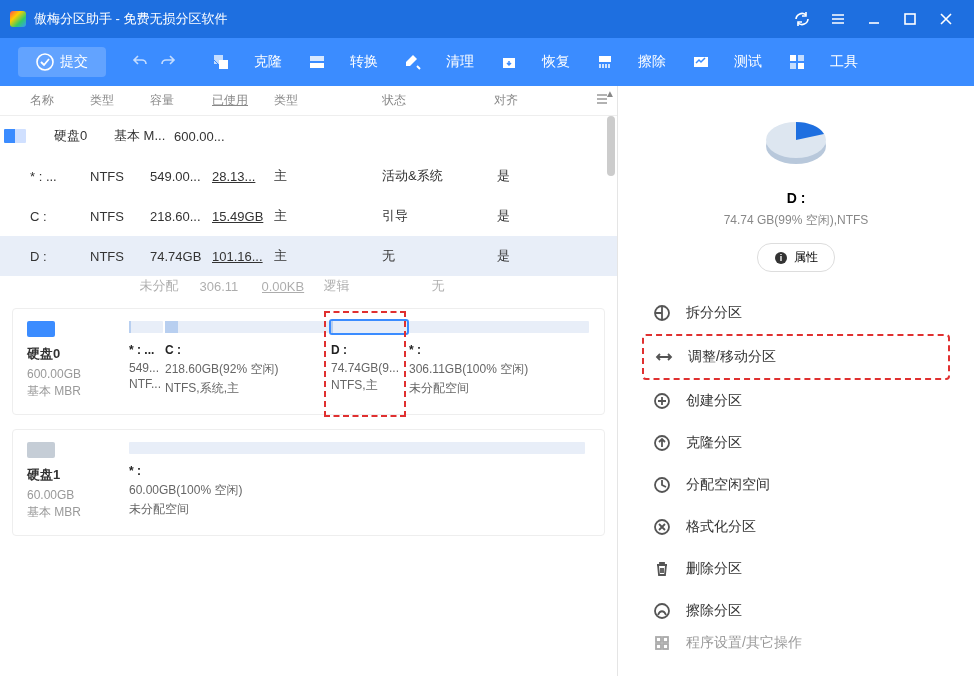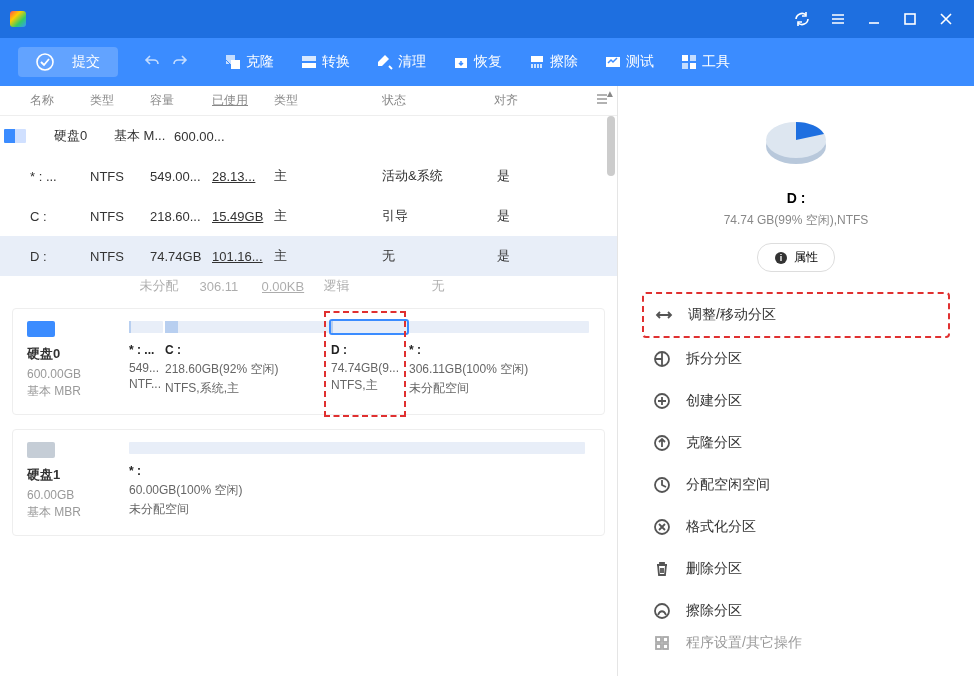--- a/index.html
+++ b/index.html
@@ -3,23 +3,23 @@
 <meta charset="utf-8">
 <style>
 * { margin: 0; padding: 0; box-sizing: border-box; font-family: "Microsoft YaHei", sans-serif; }
 body { width: 974px; height: 676px; background: #fff; overflow: hidden; }
 .titlebar { height: 38px; background: #1e6fe0; display: flex; align-items: center; padding: 0 10px; color: #fff; font-size: 13px; }
 .titlebar .logo { width: 16px; height: 16px; margin-right: 8px; border-radius: 3px; background: linear-gradient(135deg, #ff4d4d, #ffcc00, #33cc66, #3399ff); }
 .titlebar .spacer { flex: 1; }
 .titlebar .win-icon { width: 36px; height: 38px; display: flex; align-items: center; justify-content: center; cursor: pointer; }
 .titlebar svg { stroke: #fff; fill: none; }
 .toolbar { height: 48px; background: #3b8cff; display: flex; align-items: center; padding: 0 18px; gap: 26px; color: #fff; font-size: 14px; }
-.submit-btn { background: rgba(255,255,255,.2); border-radius: 4px; padding: 6px 18px; display: flex; align-items: center; gap: 18px; }
+.submit-btn { background: rgba(255,255,255,.2); border-radius: 4px; padding: 6px 18px; display: flex; align-items: center; gap: 6px; }
 .undo-redo { display: flex; gap: 12px; opacity: .7; margin-right: 10px; }
-.tool-item { display: flex; align-items: center; gap: 4px; cursor: pointer; }
+.tool-item { display: flex; align-items: center; gap: 24px; cursor: pointer; }
 .tool-icon { width: 18px; height: 18px; display: flex; align-items: center; justify-content: center; }
 .main { display: flex; height: calc(100% - 86px); }
 .left { width: 618px; border-right: 1px solid #e5e5e5; display: flex; flex-direction: column; }
 .table-wrap { position: relative; }
 .table-head { display: flex; height: 30px; align-items: center; font-size: 12px; color: #888; border-bottom: 1px solid #eee; padding-left: 30px; }
 .col-name { width: 60px; } .col-type1 { width: 60px; } .col-cap { width: 62px; } .col-used { width: 62px; text-decoration: underline; }
 .col-type2 { width: 108px; } .col-status { width: 86px; } .col-align { width: 50px; text-align: right; }
 .menu-toggle { margin-left: auto; margin-right: 8px; color: #999; }
 .row { display: flex; align-items: center; height: 40px; font-size: 13px; color: #333; padding-left: 30px; }
 .row.disk { font-weight: 500; }
@@ -57,20 +57,21 @@
 .action { display: flex; align-items: center; gap: 14px; padding: 11px 10px; font-size: 14px; color: #333; cursor: pointer; border-radius: 4px; }
 .action.highlighted { border: 2px dashed #e03030; }
 .action-icon { width: 20px; height: 20px; display: flex; align-items: center; justify-content: center; }
 .action-icon svg { stroke: #555; fill: none; stroke-width: 1.8; }
 </style>
 </head>
 <body>
 
 <div class="titlebar">
   <div class="logo"></div>
+  <span>傲梅分区助手 - 免费无损分区软件</span>
   <div class="spacer"></div>
   <div class="win-icon">
       <svg width="16" height="16" viewBox="0 0 16 16">
         <path d="M2 8a6 6 0 0 1 10-4M14 8a6 6 0 0 1-10 4" stroke-width="1.6"></path>
         <path d="M12 1v4h-4M4 15v-4h4" stroke-width="1.6"></path>
       </svg>
     </div>
   <div class="win-icon">
       <svg width="16" height="16" viewBox="0 0 16 16">
         <path d="M2 4h12M2 8h12M2 12h12" stroke-width="1.6"></path>
@@ -329,36 +330,36 @@
       <div class="drive-sub">74.74 GB(99% 空闲),NTFS</div>
       <div class="prop-btn">
         <svg width="14" height="14" viewBox="0 0 14 14">
             <circle cx="7" cy="7" r="6" fill="#333"></circle>
             <text x="7" y="10" text-anchor="middle" fill="#fff" font-size="9" font-weight="bold">i</text>
           </svg>
         <span>属性</span>
       </div>
     </div>
     <div class="actions" id="actions">
+        <div class="action">
+          <span class="action-icon">
+            <svg width="20" height="20" viewBox="0 0 20 20">
+              <circle cx="10" cy="10" r="7"></circle>
+              <path d="M10 3v14M3 10h7"></path>
+            </svg>
+          </span>
+          <span>拆分分区</span>
+        </div>
         <div class="action highlighted">
           <span class="action-icon">
             <svg width="20" height="20" viewBox="0 0 20 20">
               <path d="M3 10h14M6 7l-3 3 3 3M14 7l3 3-3 3"></path>
             </svg>
           </span>
           <span>调整/移动分区</span>
-        </div>
-        <div class="action">
-          <span class="action-icon">
-            <svg width="20" height="20" viewBox="0 0 20 20">
-              <circle cx="10" cy="10" r="7"></circle>
-              <path d="M10 3v14M3 10h7"></path>
-            </svg>
-          </span>
-          <span>拆分分区</span>
         </div>
         <div class="action">
           <span class="action-icon">
             <svg width="20" height="20" viewBox="0 0 20 20">
               <circle cx="10" cy="10" r="7"></circle>
               <path d="M10 6v8M6 10h8"></path>
             </svg>
           </span>
           <span>创建分区</span>
         </div>

